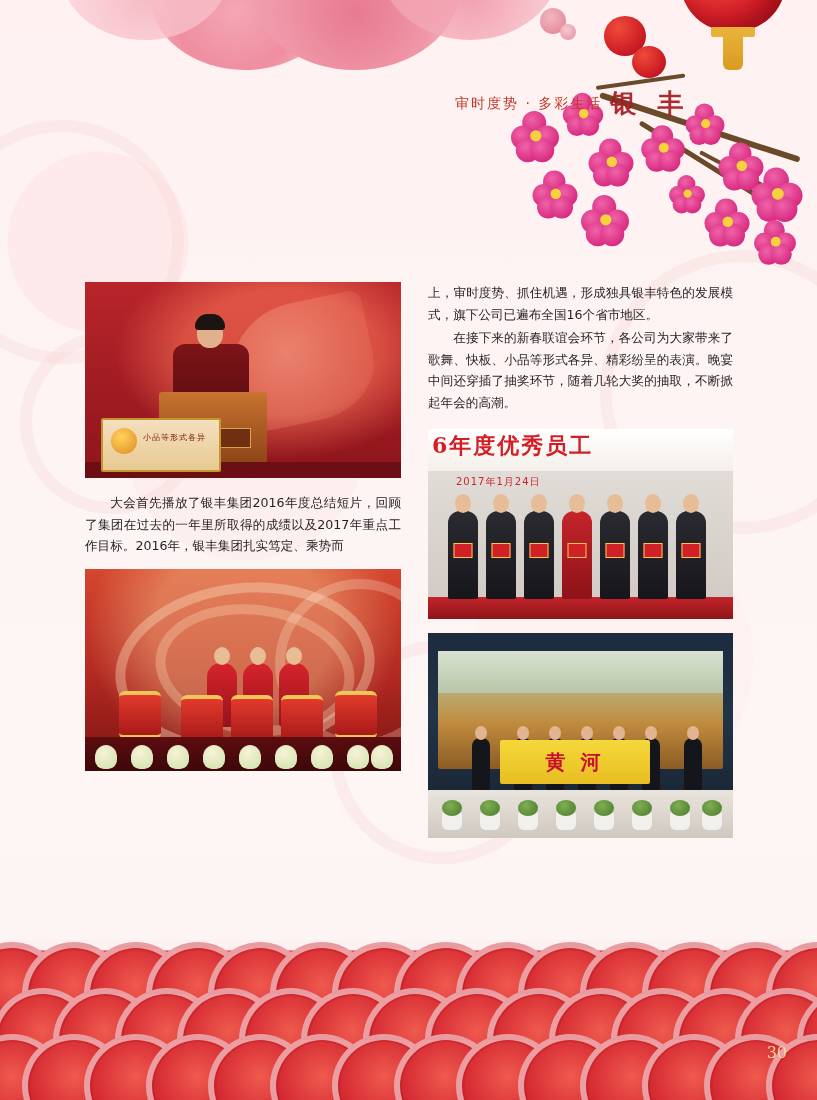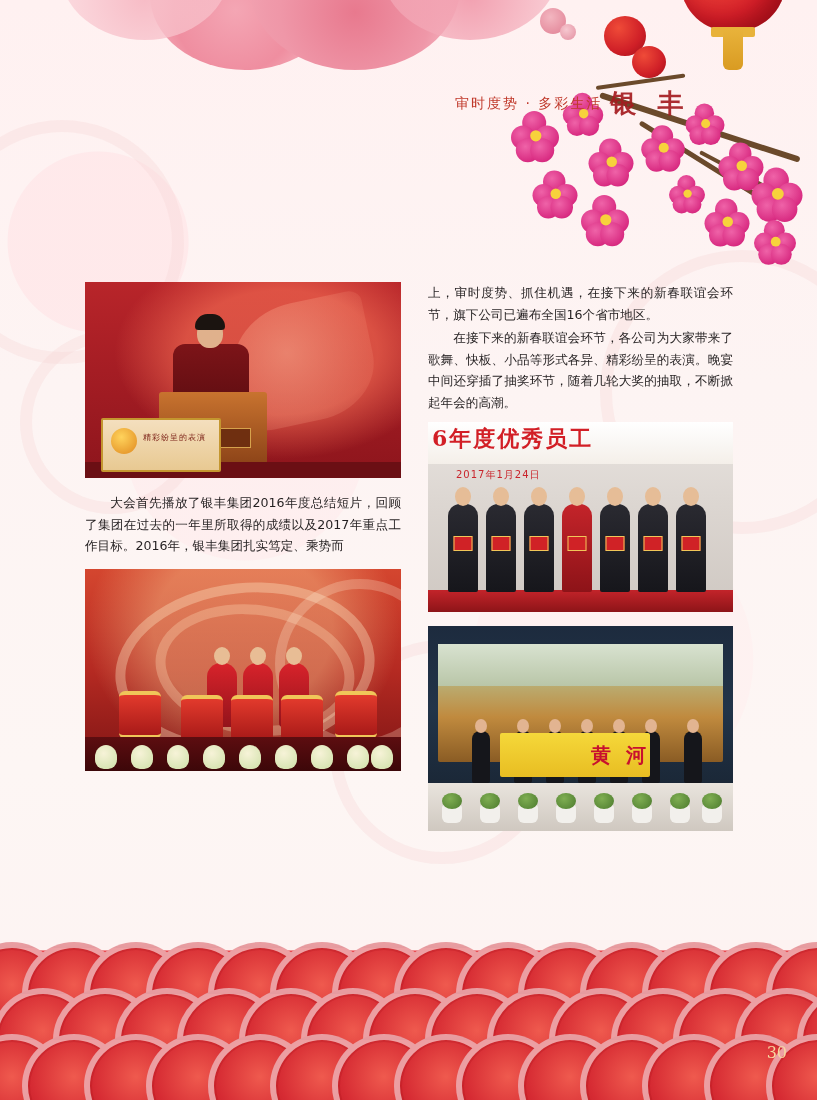--- a/index.html
+++ b/index.html
@@ -389,21 +389,21 @@
     background: linear-gradient(180deg, #d8e2d0 0%, #b9c6a8 100%);
   }
   .p4 .banner {
     position: absolute;
     left: 72px; bottom: 54px;
     width: 150px; height: 44px;
     background: linear-gradient(180deg, #f5d83a 0%, #e8bd22 100%);
     border-radius: 2px;
     display: flex;
     align-items: center;
-    justify-content: flex-end;
+    justify-content: center;
   }
   .p4 .banner-text {
     color: #c8102e;
     font-size: 20px;
     font-weight: bold;
     letter-spacing: 4px;
     font-family: "DejaVu Serif", "Liberation Serif", serif;
   }
   .p4 .person {
     position: absolute;
@@ -617,21 +617,21 @@
       <div class="swoosh"></div>
       <div class="person-body"></div>
       <div class="person-head"></div>
       <div class="person-hair"></div>
       <div class="podium">
         <div class="podium-plate"></div>
       </div>
       <div class="floor"></div>
       <div class="banner">
         <div class="emblem"></div>
-        <div class="btext">精彩纷呈的表演</div>
+        <div class="btext">小品等形式各异</div>
       </div>
     </div>
 
     <p class="para">大会首先播放了银丰集团2016年度总结短片，回顾了集团在过去的一年里所取得的成绩以及2017年重点工作目标。2016年，银丰集团扎实笃定、乘势而</p>
 
     <div class="photo p2">
       <div class="bg"></div>
       <div class="arc" style="left:30px; top:14px; width:240px; height:150px; transform: rotate(-6deg);"></div>
       <div class="arc" style="left:70px; top:36px; width:180px; height:110px; transform: rotate(8deg); border-color: rgba(255,225,190,0.3);"></div>
       <div class="arc" style="left:190px; top:10px; width:150px; height:150px; border-color: rgba(255,240,215,0.25);"></div>
@@ -650,22 +650,22 @@
       <div class="flower" style="left:118px;"></div>
       <div class="flower" style="left:154px;"></div>
       <div class="flower" style="left:190px;"></div>
       <div class="flower" style="left:226px;"></div>
       <div class="flower" style="left:262px;"></div>
       <div class="flower" style="left:286px;"></div>
     </div>
   </div>
 
   <div class="col-right">
-    <p class="para" style="text-indent:0;">上，审时度势、抓住机遇，在接下来的新春联谊会环节，旗下公司已遍布全国16个省市地区。</p>
-    <p class="para" style="margin-bottom:9px;">在接下来的新春联谊会环节，各公司为大家带来了歌舞、快板、小品等形式各异、精彩纷呈的表演。晚宴中间还穿插了抽奖环节，随着几轮大奖的抽取，不断掀起年会的高潮。</p>
+    <p class="para" style="text-indent:0;">上，审时度势、抓住机遇，形成独具银丰特色的发展模式，旗下公司已遍布全国16个省市地区。</p>
+    <p class="para" style="margin-bottom:16px;">在接下来的新春联谊会环节，各公司为大家带来了歌舞、快板、小品等形式各异、精彩纷呈的表演。晚宴中间还穿插了抽奖环节，随着几轮大奖的抽取，不断掀起年会的高潮。</p>
 
     <div class="photo p3">
       <div class="bg"></div>
       <div class="header-strip">
         <div class="header-text">6年度优秀员工</div>
       </div>
       <div class="date-text">2017年1月24日</div>
       <div class="carpet"></div>
       <div class="person" style="left:20px;">
           <div class="cert"></div>

